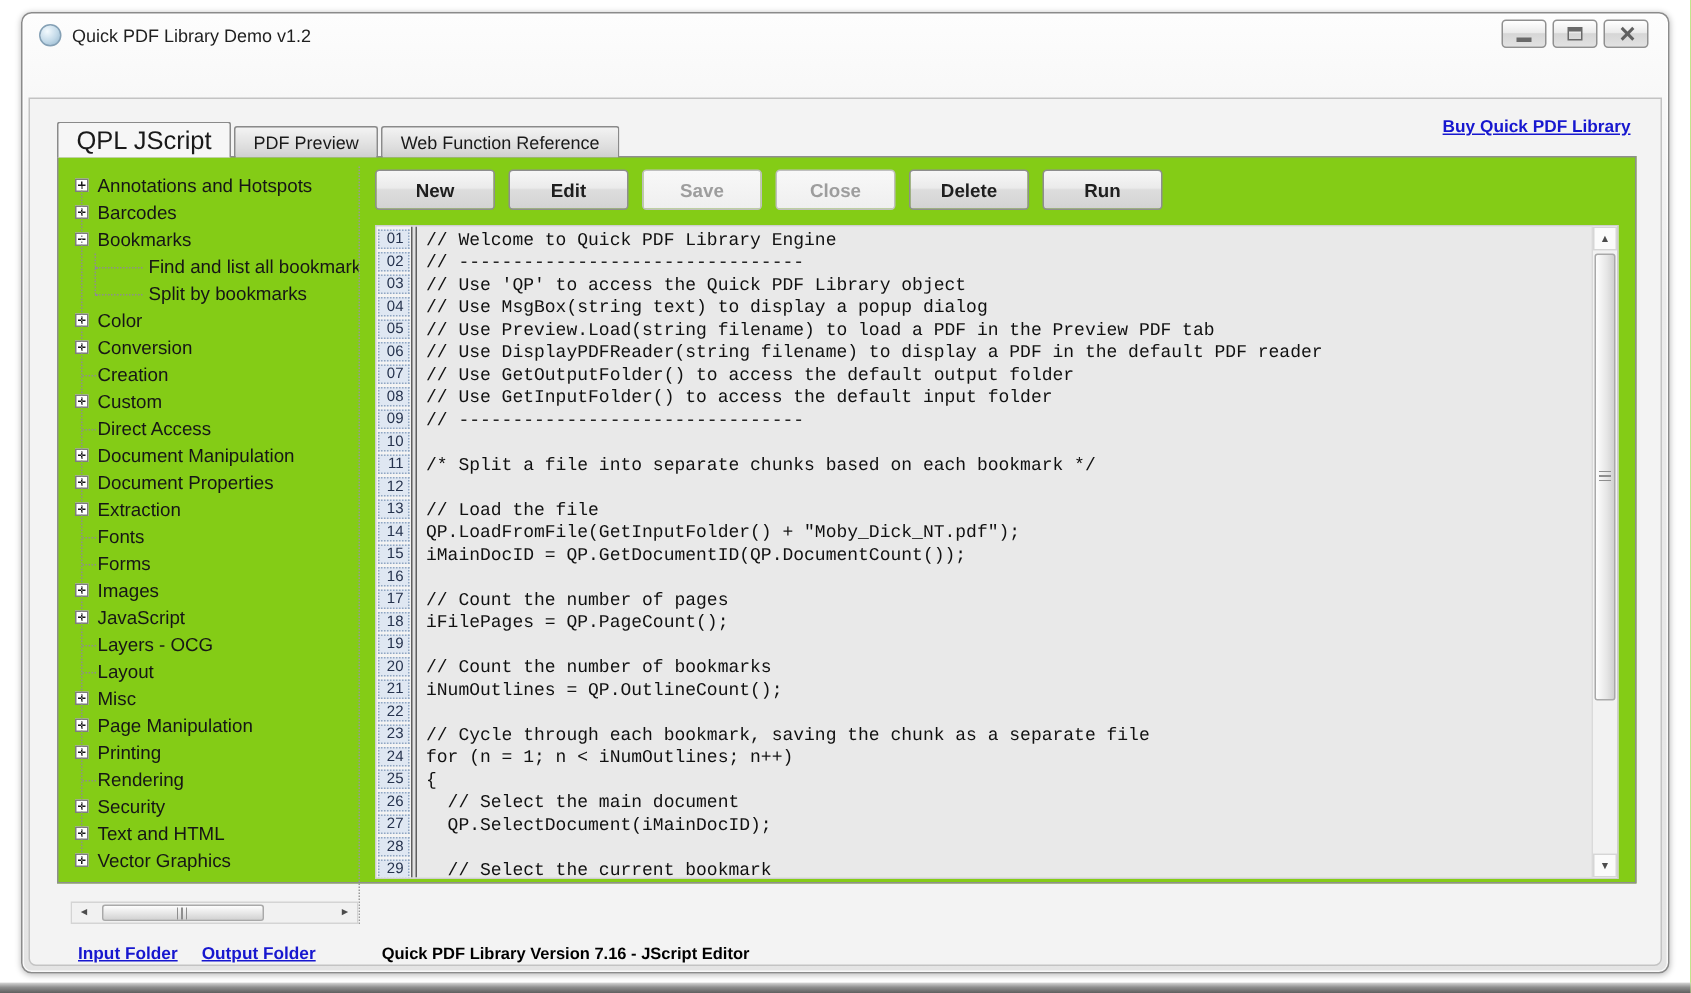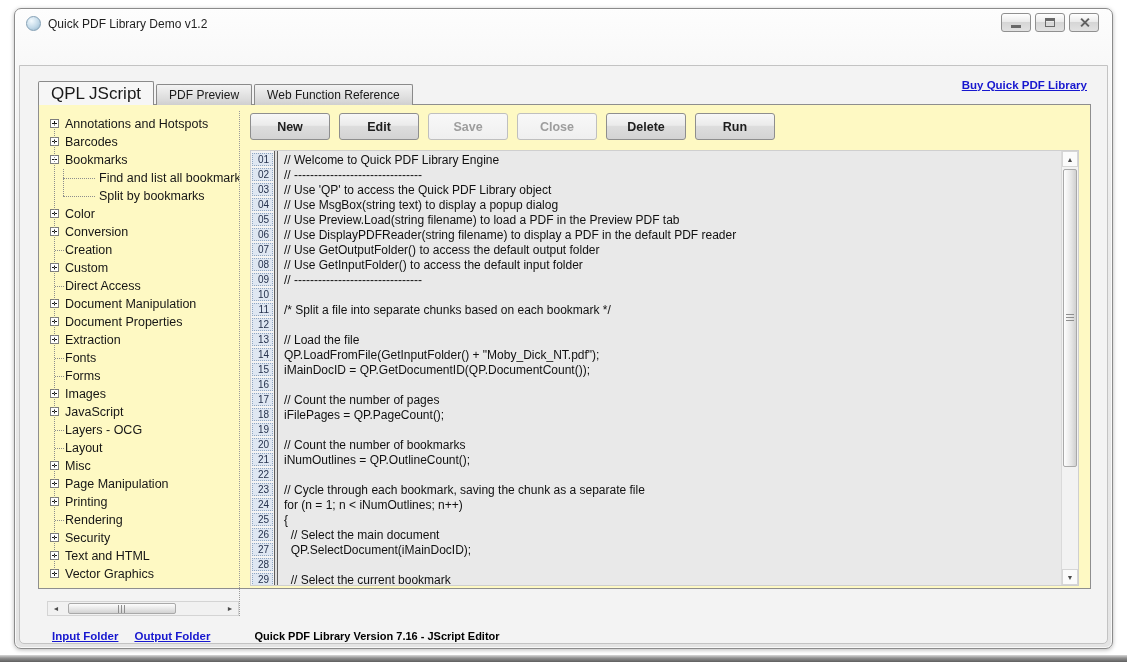--- a/index.html
+++ b/index.html
@@ -41,21 +41,21 @@
 
   .tabs { position: absolute; left: 18px; top: 15px; height: 24px;
     display: flex; align-items: flex-end; z-index: 3; }
   .tab { height: 21px; padding: 0 12px; margin-right: 2px; font-size: 12px; color: #191919;
     border: 1px solid #8a8a8a; border-bottom: none; border-radius: 2px 2px 0 0;
     background: linear-gradient(#f3f3f3, #dcdcdc 70%, #cfcfcf);
     display: flex; align-items: center; cursor: default; }
   .tab.active { height: 24px; background: #f6f6f6; font-size: 17px; }
 
   .panel { position: absolute; left: 18px; right: 16px; top: 38px; bottom: 54px;
-    border: 1px solid #8e8e8e; background: #fef9c3; }
+    border: 1px solid #8e8e8e; background: #84cc16; }
 
   
   .tree { position: absolute; left: 8px; top: 6px; width: 193px; height: 505px;
     border-right: 1px dotted #9a9a9a; overflow: hidden; }
   .tree-rows { position: relative; padding-top: 4px; }
   .rail { position: absolute; left: 7px; top: 13px; width: 0;
     border-left: 1px dotted #8d8d8d; }
   .tree-row { position: relative; height: 18px; display: flex; align-items: center;
     padding-left: 18px; font-size: 12.5px; color: #161616; white-space: nowrap; cursor: default; }
   .tree-row .box { position: absolute; left: 3px; top: 4px; width: 9px; height: 9px;
@@ -111,21 +111,21 @@
   .editor { position: absolute; left: 211px; right: 11px; top: 45px; bottom: 2px;
     display: flex; overflow: hidden; border: 1px solid #cfcfcf; background: #e9e9e9; }
   .gutter { width: 23px; padding-top: 2px; background: #f3f3f3; overflow: hidden; }
   .ln-box { width: 21px; height: 13px; margin: 0 0 2px 1px; background: #dfe7f2;
     border: 1px dotted #90a6c1; font-size: 10px; color: #25324d; text-align: right;
     padding-right: 3px; line-height: 12px; }
   .gutter-sep { width: 4px; background: #e0e0e0;
     border-left: 1px solid #5f5f5f; border-right: 1px solid #5f5f5f; }
   .code { flex: 1; padding: 2px 0 0 6px; overflow: hidden; background: #e9e9e9; }
   .code-line { height: 15px; line-height: 15px; font-size: 12px; color: #101010;
-    white-space: pre; }
+    white-space: pre; font-family: Liberation Mono, monospace; }
 
   
   .footer { position: absolute; left: 32px; right: 28px; top: 562px; height: 16px;
     display: flex; align-items: center; }
   .flinks { display: flex; gap: 16px; }
   .flink { font-size: 11.5px; font-weight: bold; color: #1717cf;
     text-decoration: underline; cursor: pointer; }
   .status { font-size: 11px; font-weight: bold; color: #000000; padding-left: 44px; }
 </style>
 </head>

